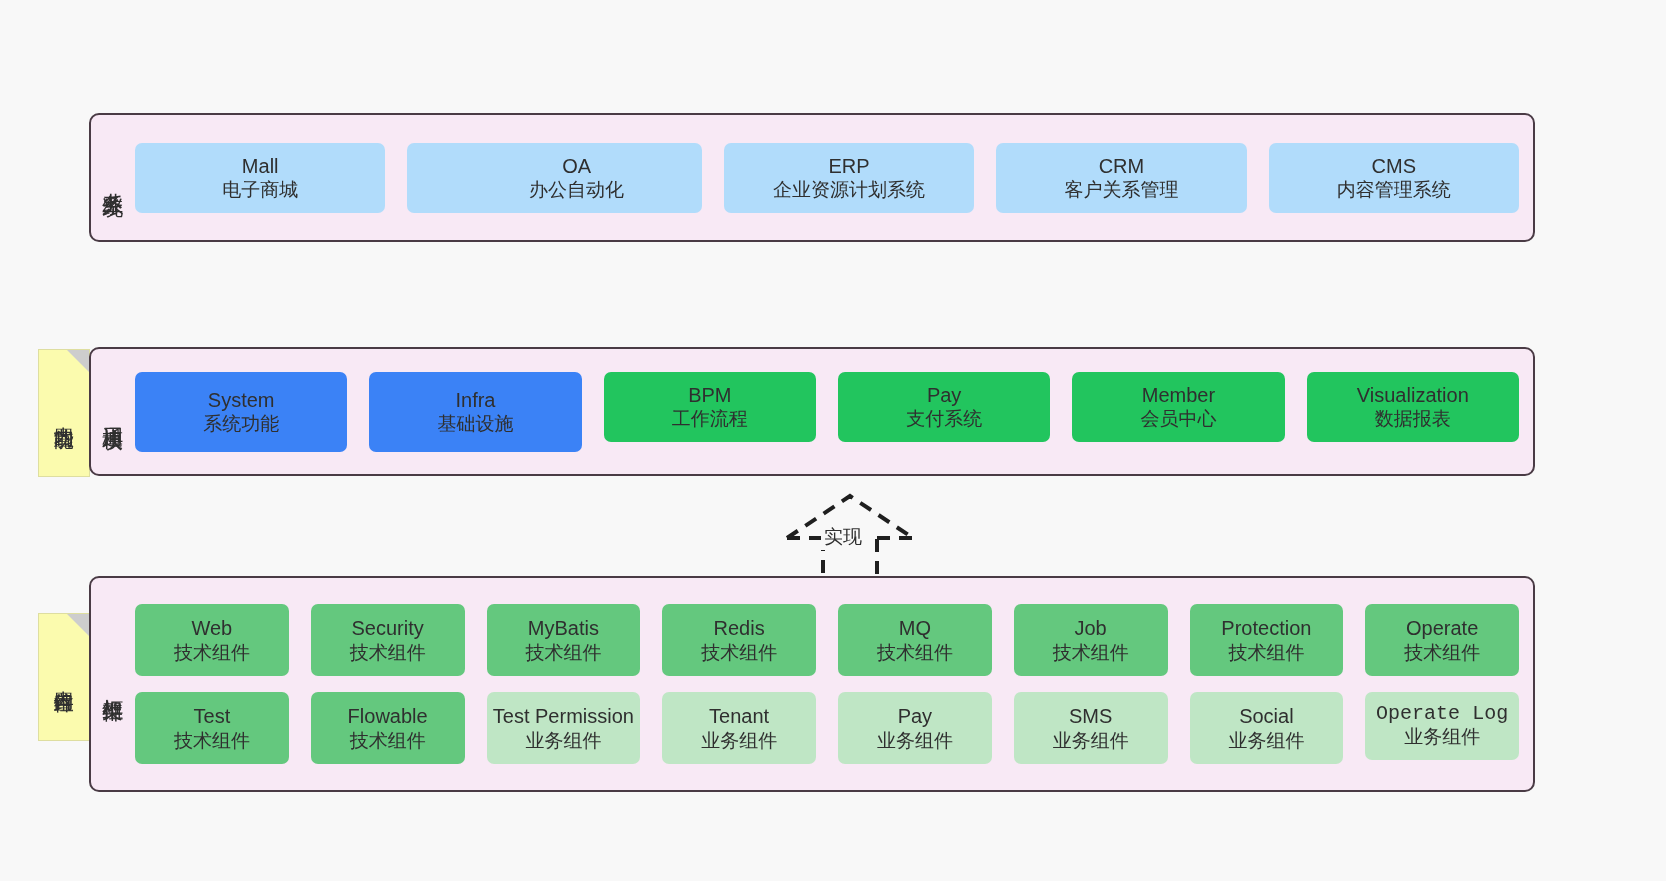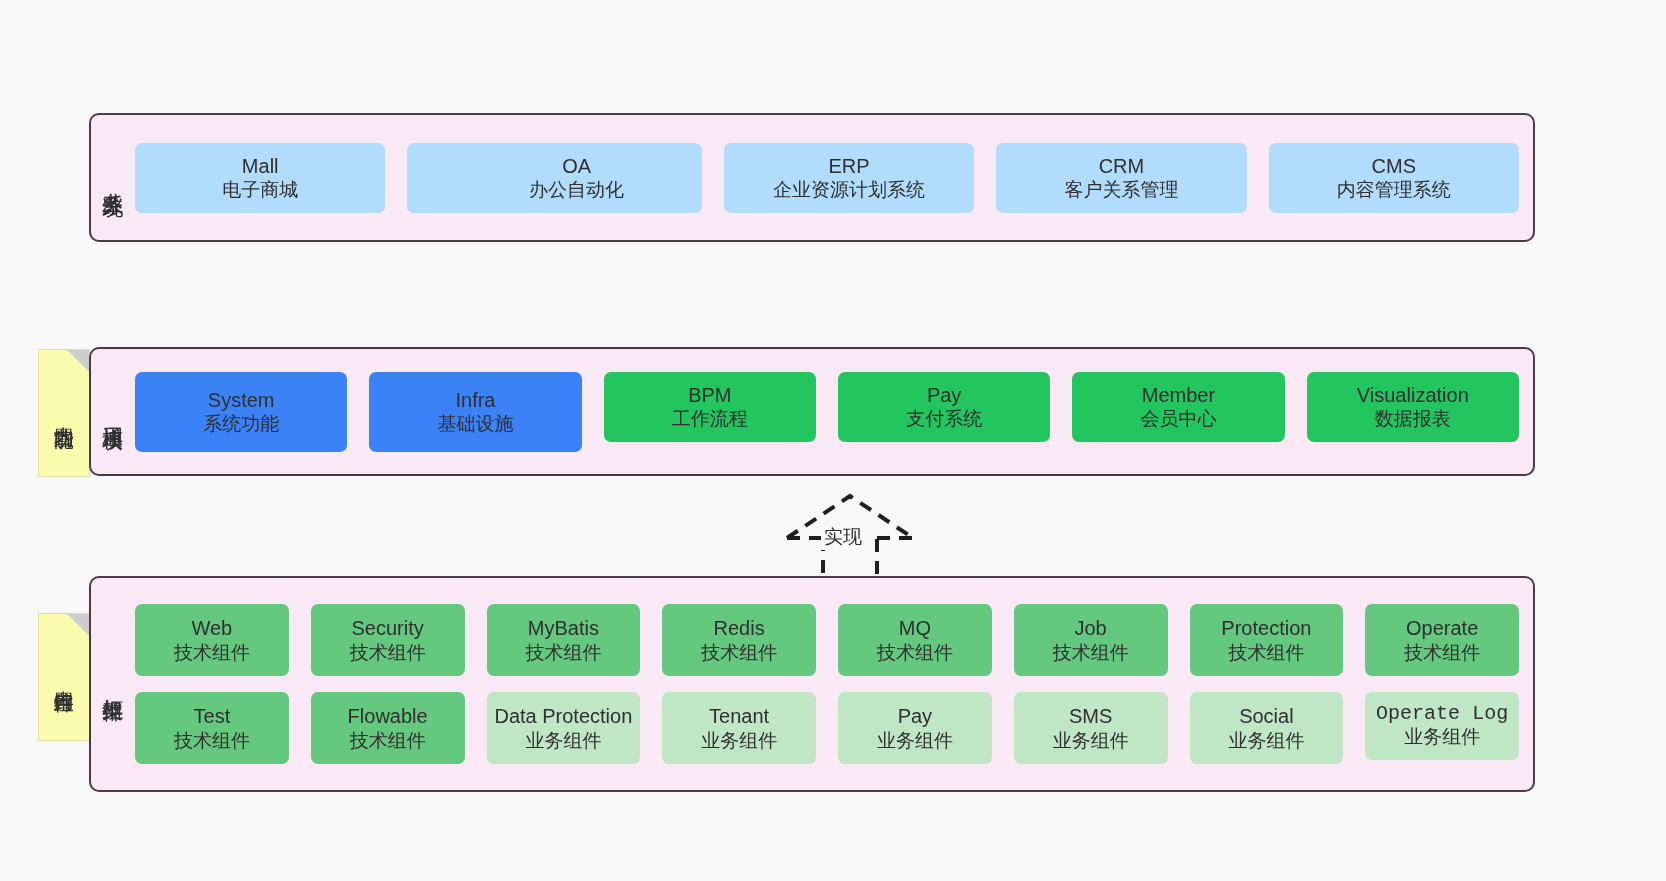--- a/index.html
+++ b/index.html
@@ -277,21 +277,21 @@
           <span class="title">Test</span>
           <span class="sub">技术组件</span>
         </div>
 
         <div class="cell card c-green" style="height:72px;">
           <span class="title">Flowable</span>
           <span class="sub">技术组件</span>
         </div>
 
         <div class="cell card c-lightgreen" style="height:72px;">
-          <span class="title">Data Protection</span>
+          <span class="title">Test Permission</span>
           <span class="sub">业务组件</span>
         </div>
 
         <div class="cell card c-lightgreen" style="height:72px;">
           <span class="title">Tenant</span>
           <span class="sub">业务组件</span>
         </div>
 
         <div class="cell card c-lightgreen" style="height:72px;">
           <span class="title">Pay</span>

